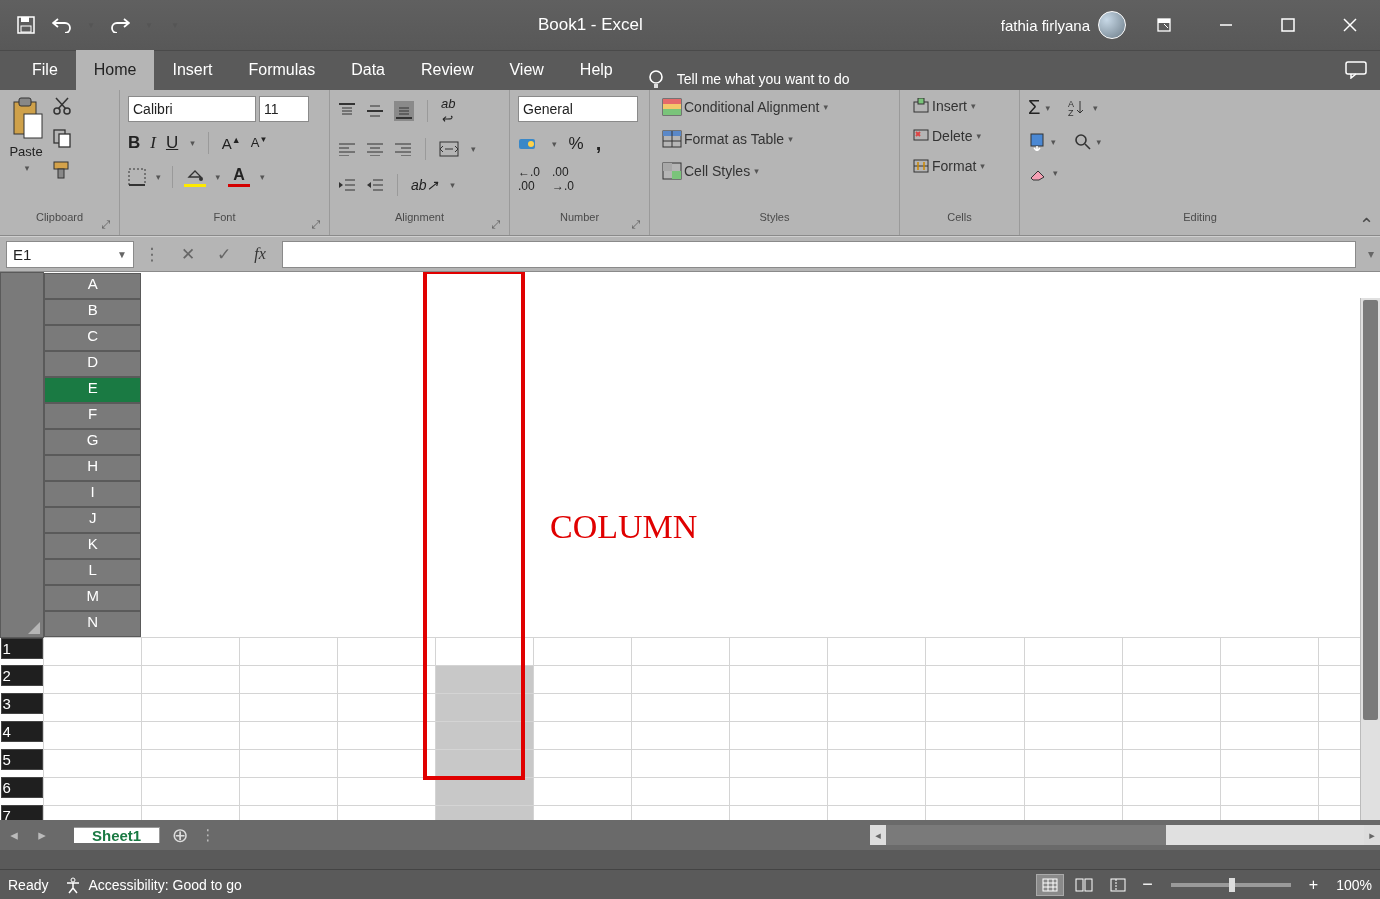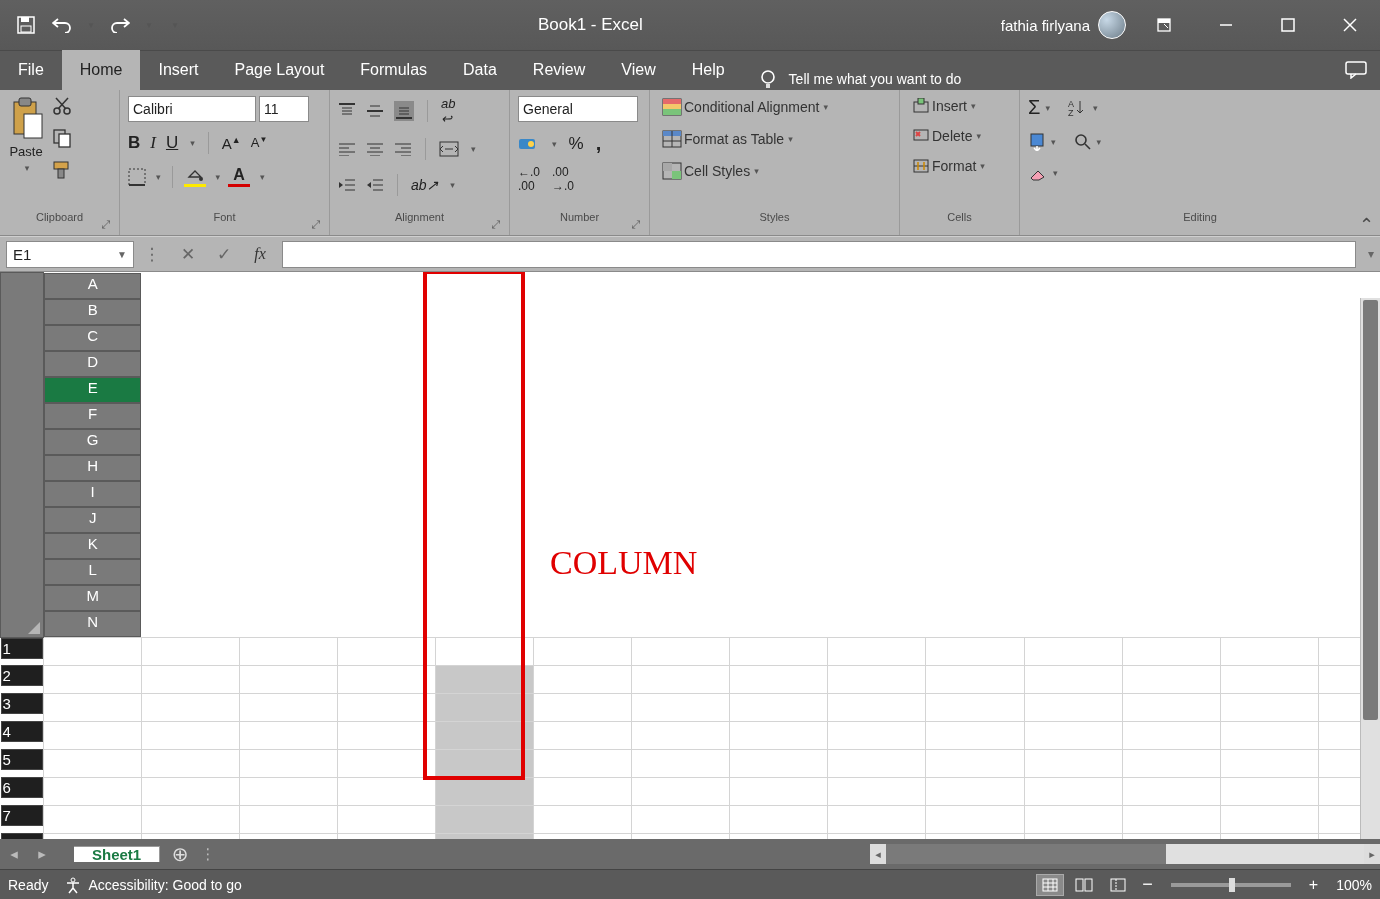--- a/index.html
+++ b/index.html
@@ -9,21 +9,21 @@
   .titlebar{height:50px;display:flex;align-items:center;background:linear-gradient(#606060,#585858);padding:0 6px;}
   .titlebar .qat{display:flex;align-items:center;gap:12px;padding-left:8px;}
   .titlebar .qat .ibtn{width:24px;height:24px;display:flex;align-items:center;justify-content:center;color:#fff;font-size:16px;}
   .titlebar .title{flex:1;text-align:center;font-size:17px;color:#fff;}
   .titlebar .rgroup{display:flex;align-items:center;gap:14px;}
   .titlebar .rgroup .user{display:flex;align-items:center;gap:8px;font-size:15px;}
   .titlebar .rgroup .avatar{width:28px;height:28px;border-radius:50%;background:radial-gradient(circle at 30% 30%,#c7d8e6,#6c7c88);border:1px solid #fff;}
   .titlebar .winbtn{width:48px;height:34px;display:flex;align-items:center;justify-content:center;}
   .winbtn svg{width:14px;height:14px;}
   
-  .tabs{height:40px;display:flex;align-items:flex-end;background:#5a5a5a;border-top:1px solid #4a4a4a;}
+  .tabs{height:40px;display:flex;align-items:flex-end;background:#5a5a5a;padding-left:14px;border-top:1px solid #4a4a4a;}
   .tabs .tab{color:#fff;padding:0 18px;height:40px;display:flex;align-items:center;font-size:16px;}
   .tabs .tab.active{background:#b5b5b5;color:#222;}
   .tabs .spacer{flex:1;}
   .tabs .tell{display:flex;align-items:center;gap:10px;color:#fff;margin-left:14px;}
   .tabs .comment{width:48px;height:40px;display:flex;align-items:center;justify-content:center;}
   
   .ribbon{height:146px;background:#b5b5b5;display:flex;color:#222;font-size:14px;border-bottom:1px solid #8a8a8a;}
   .group{display:flex;flex-direction:column;border-right:1px solid #9a9a9a;padding:6px 8px 2px 8px;}
   .group .body{flex:1;display:flex;gap:4px;}
   .group .label{height:22px;text-align:center;font-size:11px;color:#4a4a4a;position:relative;}
@@ -54,33 +54,33 @@
   table.cells th.col{height:26px;background:#7a7a7a;color:#fff;font-weight:normal;font-size:15px;border:1px solid #5a5a5a;}
   table.cells th.col.selected{background:#1a7a43;color:#fff;}
   table.cells th.row{width:42px;background:#1f1f1f;color:#fff;font-weight:normal;font-size:15px;border:1px solid #444;text-align:center;}
   table.cells td{height:28px;border:1px solid #d4d4d4;background:#fff;}
   table.cells td.sel{background:#c8c8c8;}
   table.cells td.active{background:#fff;border:1px solid #d4d4d4;}
   .vscr{position:absolute;right:0;top:26px;bottom:0;width:20px;background:#e0e0e0;border-left:1px solid #bbb;}
   .vscr .thumb{position:absolute;left:2px;right:2px;top:2px;height:420px;background:#7a7a7a;border-radius:2px;}
   
   .redbox{position:absolute;border:4px solid #e00000;pointer-events:none;}
-  .annot-text{position:absolute;color:#e00000;font-family:"Times New Roman",serif;font-size:34px;pointer-events:none;margin-top:36px;}
+  .annot-text{position:absolute;color:#e00000;font-family:"Times New Roman",serif;font-size:34px;pointer-events:none;}
   
   .sheettabs{height:30px;background:#6a6a6a;display:flex;align-items:center;color:#ddd;font-size:15px;}
   .sheettabs .navbtn{width:28px;text-align:center;color:#bbb;}
   .sheettabs .stab{background:#fff;color:#1a7a43;font-weight:bold;height:16px;padding:0 18px;display:flex;align-items:center;border-top:1px solid #999;border-right:1px solid #999;}
   .sheettabs .addsheet{width:40px;text-align:center;color:#ddd;font-size:20px;}
   .sheettabs .hscr{margin-left:auto;width:510px;height:20px;background:#ddd;display:flex;align-items:center;}
   .sheettabs .hscr .tr{width:16px;text-align:center;color:#666;font-size:11px;}
   .sheettabs .hscr .track{flex:1;height:100%;background:#e0e0e0;position:relative;}
   .sheettabs .hscr .track .th{position:absolute;left:0;top:0;bottom:0;width:280px;background:#7a7a7a;}
   .sheettabs .spl{width:10px;text-align:center;color:#bbb;}
   
-  .statusbar{height:30px;background:#5a5a5a;display:flex;align-items:center;color:#fff;font-size:14px;padding:0 8px;border-top:1px solid #444;}
+  .statusbar{height:30px;background:#5a5a5a;display:flex;align-items:center;color:#fff;font-size:14px;padding:0 8px;border-top:1px solid #444;margin-top:19px;}
   .statusbar .left{display:flex;align-items:center;gap:16px;}
   .statusbar .right{margin-left:auto;display:flex;align-items:center;gap:6px;}
   .viewbtn{width:28px;height:22px;display:flex;align-items:center;justify-content:center;}
   .viewbtn.active{background:#8a8a8a;border:1px solid #aaa;}
   .zoomslider{width:120px;height:4px;background:#9a9a9a;position:relative;margin:0 8px;}
   .zoomslider .zthumb{position:absolute;left:58px;top:-5px;width:6px;height:14px;background:#ddd;}
   
   svg{display:block;}
   .underbar{height:3px;width:22px;margin-top:2px;}
 </style>
@@ -141,21 +141,20 @@
             <line x1="13" y1="1" x2="1" y2="13" stroke="#fff" stroke-width="1.5"></line>
           </svg>
       </div>
     </div>
   </div>
 
   <div class="tabs">
     <div class="tab">File</div>
     <div class="tab active">Home</div>
     <div class="tab">Insert</div>
-    <div class="tab">Page Layout</div>
     <div class="tab">Formulas</div>
     <div class="tab">Data</div>
     <div class="tab">Review</div>
     <div class="tab">View</div>
     <div class="tab">Help</div>
     <div class="tell">
       <span>
         <svg width="22" height="22" viewBox="0 0 22 22">
             <circle cx="11" cy="9" r="6" fill="none" stroke="#fff" stroke-width="1.6"></circle>
             <line x1="9" y1="17" x2="13" y2="17" stroke="#fff" stroke-width="1.6"></line>

